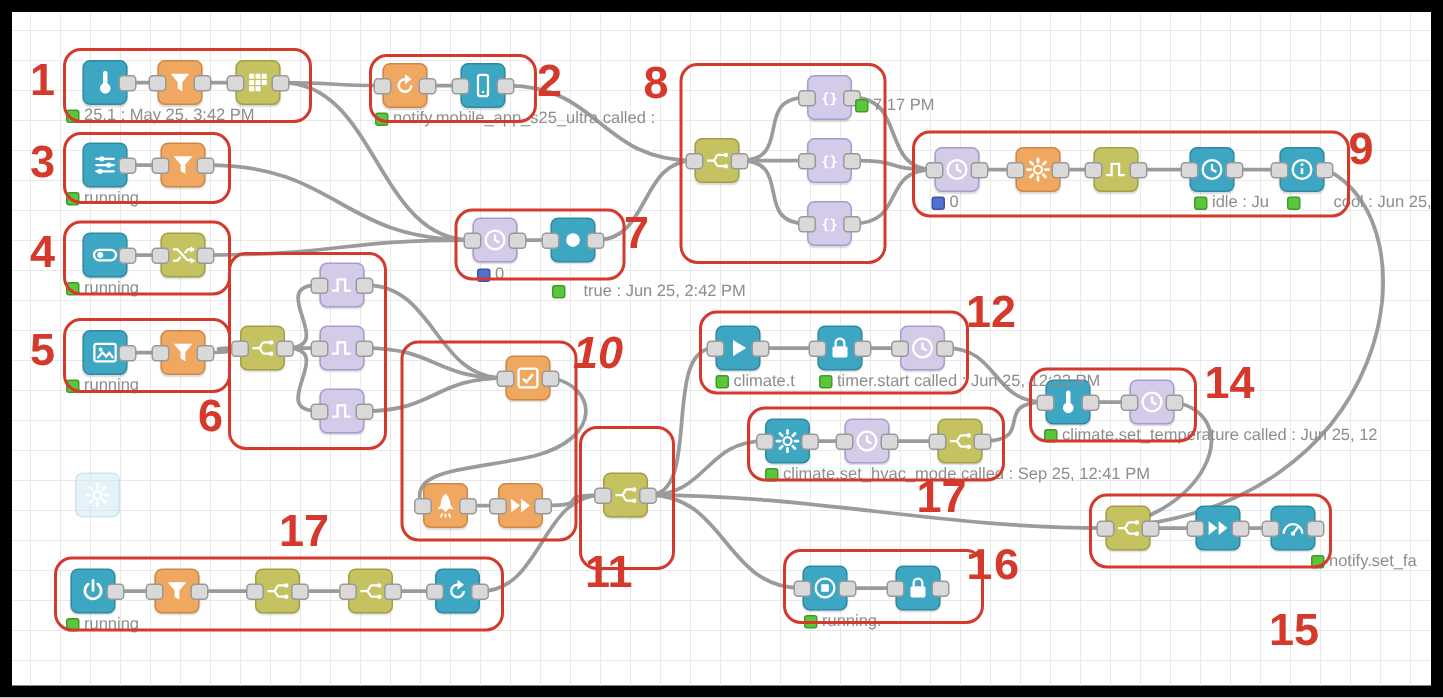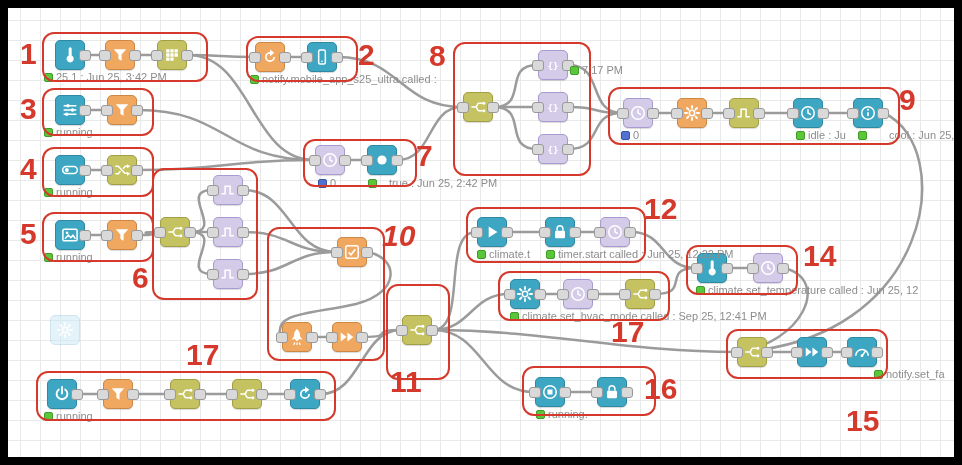--- a/index.html
+++ b/index.html
@@ -480,21 +480,21 @@
       <div class="node ghost" style="left: 42px; top: 307px;">
         <svg class="icon" viewBox="0 0 24 24">
           <circle cx="12" cy="12" r="3.2" fill="none" stroke="#fff" stroke-width="1.8"></circle>
           <g stroke="#fff" stroke-width="2.2" stroke-linecap="round">
             <path d="M12 3.5v2.6M12 17.9v2.6M3.5 12h2.6M17.9 12h2.6M6 6l1.8 1.8M16.2 16.2L18 18M18 6l-1.8 1.8M7.8 16.2L6 18"></path>
           </g>
         </svg>
       </div>
       <div class="status" style="left: 36px; top: 63px;">
         <span class="dot green"></span>
-        <span class="txt">25.1 : Jun 25, 3:42 PM</span>
+        <span class="txt">25.1 : May 25, 3:42 PM</span>
       </div>
       <div class="status" style="left: 242px; top: 65px;">
         <span class="dot green"></span>
         <span class="txt">notify.mobile_app_s25_ultra called :</span>
       </div>
       <div class="status" style="left: 562px; top: 56px;">
         <span class="dot green"></span>
         <span class="txt">7:17 PM</span>
       </div>
       <div class="status" style="left: 36px; top: 118px;">
@@ -506,21 +506,21 @@
         <span class="txt">running</span>
       </div>
       <div class="status" style="left: 36px; top: 243px;">
         <span class="dot green"></span>
         <span class="txt">running</span>
       </div>
       <div class="status" style="left: 310px; top: 169px;">
         <span class="dot blue"></span>
         <span class="txt">0</span>
       </div>
-      <div class="status" style="left: 360px; top: 169px; gap: 12px;">
+      <div class="status" style="left: 360px; top: 180px; gap: 12px;">
         <span class="dot green"></span>
         <span class="txt">true : Jun 25, 2:42 PM</span>
       </div>
       <div class="status" style="left: 613px; top: 121px;">
         <span class="dot blue"></span>
         <span class="txt">0</span>
       </div>
       <div class="status" style="left: 788px; top: 121px;">
         <span class="dot green"></span>
         <span class="txt">idle : Ju</span>
@@ -581,17 +581,17 @@
       <div class="anum" style="left: 382px; top: 359px;">11</div>
       <div class="abox" style="left: 458px; top: 199px; width: 176px; height: 52px;"></div>
       <div class="anum" style="left: 636px; top: 186px;">12</div>
       <div class="abox" style="left: 490px; top: 263px; width: 168px; height: 46px;"></div>
       <div class="anum" style="left: 603px; top: 309px;">17</div>
       <div class="abox" style="left: 678px; top: 237px; width: 108px; height: 46px;"></div>
       <div class="anum" style="left: 795px; top: 233px; text-align: center;">14</div>
       <div class="abox" style="left: 718px; top: 321px; width: 158px; height: 46px;"></div>
       <div class="anum" style="left: 838px; top: 366px; margin-top: 32px;">15</div>
       <div class="abox" style="left: 514px; top: 358px; width: 130px; height: 46px;"></div>
-      <div class="anum" style="left: 636px; top: 366px;">16</div>
+      <div class="anum" style="left: 636px; top: 356px; font-family: Liberation Mono, monospace;">16</div>
       <div class="abox" style="left: 28px; top: 363px; width: 296px; height: 46px;"></div>
       <div class="anum" style="left: 178px; top: 332px;">17</div>
     </div>
 </div>
 
 </body></html>

